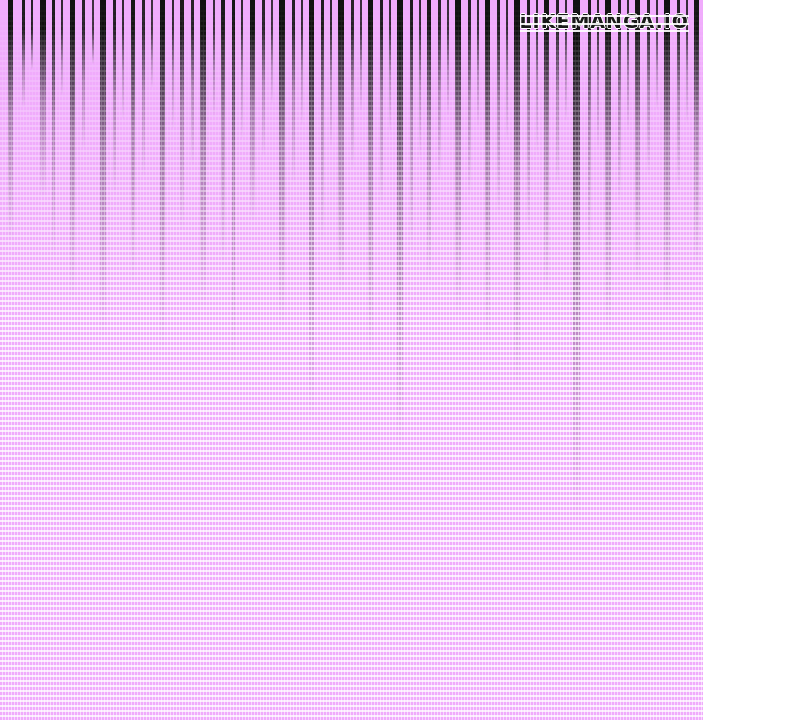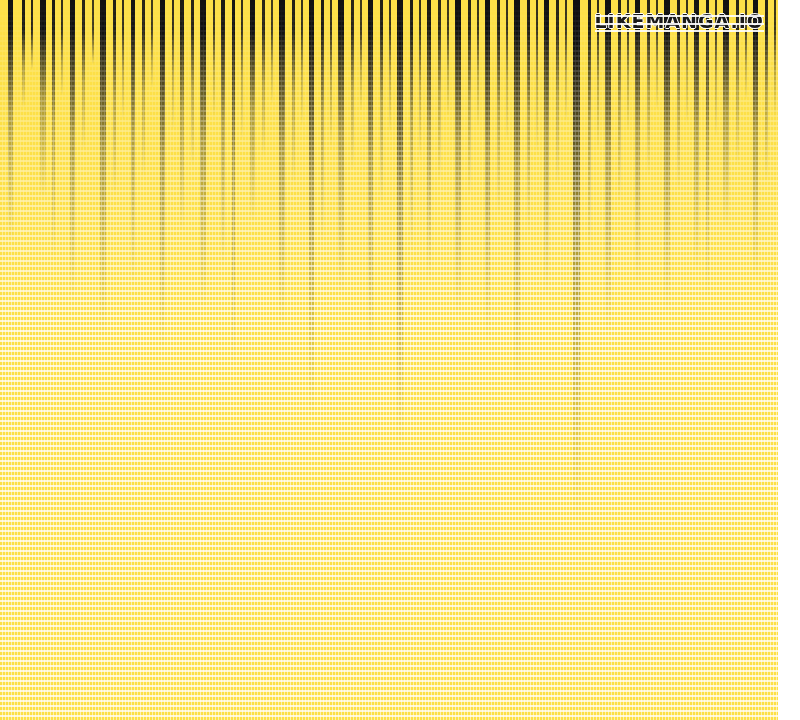--- a/index.html
+++ b/index.html
@@ -5,23 +5,23 @@
   html, body {
     margin: 0;
     padding: 0;
     background: #ffffff;
   }
   body {
     font-family: "Liberation Sans", sans-serif;
   }
   .page {
     position: relative;
-    width: 778px;
+    width: 703px;
     height: 720px;
-    background: #fde047;
+    background: #f0abfc;
     overflow: hidden;
     text-decoration: underline;
   }
   .speedlines {
     position: absolute;
     left: 0;
     top: 0;
     width: 800px;
     height: 720px;
   }

